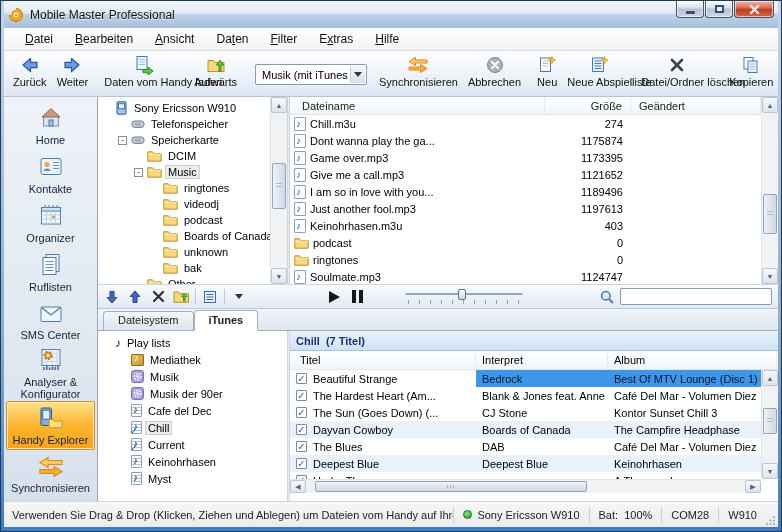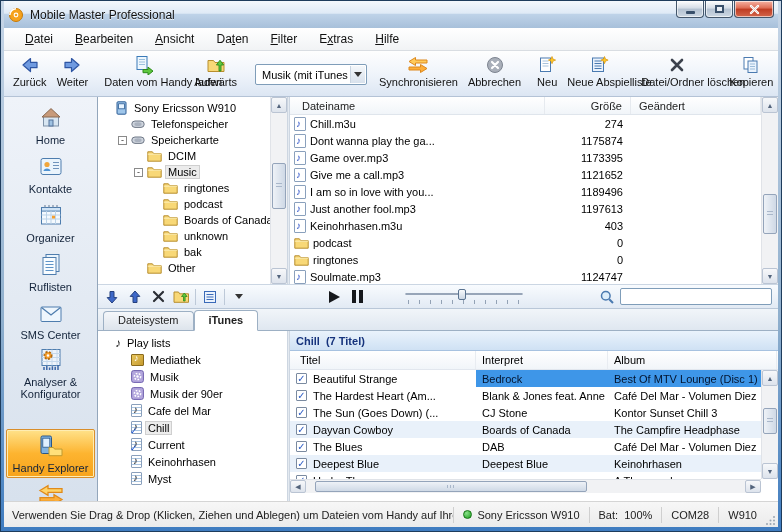--- a/index.html
+++ b/index.html
@@ -28,21 +28,21 @@
   .tbtn .ticon20{height:20px;display:flex;align-items:center;justify-content:center;}
   .tbtn .lbl{text-align:center;line-height:12px;}
   .tsep{width:1px;align-self:stretch;background:#c2cddc;margin:2px 3px;}
   .combo{align-self:center;height:21px;margin:0 7px;border:1px solid #7f9db9;border-radius:2px;background:#fff;display:flex;align-items:center;position:relative;padding:0 20px 0 6px;font-size:11px;min-width:112px;}
   .combo .dda{position:absolute;right:1px;top:1px;bottom:1px;width:15px;border-left:1px solid #c9d4e0;background:linear-gradient(180deg,#f4f7fa,#d8e1ec);display:flex;align-items:center;justify-content:center;}
   .tri-d{width:0;height:0;border-left:4px solid transparent;border-right:4px solid transparent;border-top:5px solid #333;}
   
   .content{flex:1;display:flex;min-height:0;background:#fff;}
   .sidebar{width:94px;background:linear-gradient(180deg,#eff3f9,#d7e1ed);border-right:1px solid #93a6bb;padding-top:4px;}
   .sbitem{min-height:49px;display:flex;flex-direction:column;align-items:center;justify-content:center;gap:2px;font-size:11px;color:#13233a;margin:0 2px;border:1px solid transparent;border-radius:2px;text-align:center;line-height:12px;}
-  .sbitem.active{background:linear-gradient(180deg,#ffe28a,#fdb430 50%,#f7a31b);border:1px solid #d98e2b;box-shadow:inset 0 0 0 1px #ffedb2;margin-top:28px;}
+  .sbitem.active{background:linear-gradient(180deg,#ffe28a,#fdb430 50%,#f7a31b);border:1px solid #d98e2b;box-shadow:inset 0 0 0 1px #ffedb2;}
   .main{flex:1;display:flex;flex-direction:column;min-width:0;}
   .explorer{height:187px;display:flex;min-width:0;}
   .treewrap{width:189px;position:relative;background:#fff;}
   .tree{position:absolute;left:0;top:0;right:17px;bottom:0;overflow:hidden;padding:3px 0 0 2px;font-size:11px;}
   .splitv{width:3px;background:#e4eaf1;border-left:1px solid #cdd6e1;border-right:1px solid #cdd6e1;}
   .trow{height:16px;display:flex;align-items:center;white-space:nowrap;}
   .itree .trow{height:17px;}
   .exp{width:9px;height:9px;border:1px solid #8a8a8a;background:#fff;font-size:9px;line-height:7px;text-align:center;color:#333;margin-right:4px;flex:none;}
   .expsp{width:13px;flex:none;}
   .ticon{margin-right:4px;display:inline-flex;align-items:center;flex:none;}
@@ -399,20 +399,30 @@
                 <span class="tlabel">ringtones</span>
               </div>
               <div class="trow" style="padding-left:50px">
                 <span class="expsp"></span>
                 <span class="ticon">
                   <svg width="15" height="12" viewBox="0 0 15 12">
                     <path d="M0.8 1.8 h4.6 l1.4 1.9 h7.4 v7.5 H0.8 Z" fill="#f8d877" stroke="#b78e2e"></path>
                     <path d="M0.8 4.2 h13.4" stroke="#fdeeb5" stroke-width="1"></path>
                   </svg>
                 </span>
+                <span class="tlabel">videodj</span>
+              </div>
+              <div class="trow" style="padding-left:50px">
+                <span class="expsp"></span>
+                <span class="ticon">
+                  <svg width="15" height="12" viewBox="0 0 15 12">
+                    <path d="M0.8 1.8 h4.6 l1.4 1.9 h7.4 v7.5 H0.8 Z" fill="#f8d877" stroke="#b78e2e"></path>
+                    <path d="M0.8 4.2 h13.4" stroke="#fdeeb5" stroke-width="1"></path>
+                  </svg>
+                </span>
                 <span class="tlabel">podcast</span>
               </div>
               <div class="trow" style="padding-left:50px">
                 <span class="expsp"></span>
                 <span class="ticon">
                   <svg width="15" height="12" viewBox="0 0 15 12">
                     <path d="M0.8 1.8 h4.6 l1.4 1.9 h7.4 v7.5 H0.8 Z" fill="#f8d877" stroke="#b78e2e"></path>
                     <path d="M0.8 4.2 h13.4" stroke="#fdeeb5" stroke-width="1"></path>
                   </svg>
                 </span>
@@ -702,21 +712,21 @@
                 <span class="tlabel">Musik der 90er</span>
               </div>
               <div class="trow" style="padding-left:18px">
                 <span class="expsp"></span>
                 <span class="ticon">
                   <span style="position:relative;width:11px;height:13px;display:inline-block;background:#fff;border:1px solid #8aa0bc;border-radius:1px;">
                     <span style="position:absolute;left:0;right:0;top:2px;height:8px;background:repeating-linear-gradient(180deg,#a9c4e0 0 1px,transparent 1px 3px);"></span>
                     <span style="position:absolute;left:1px;top:-1px;font-size:10px;color:#1a1a1a;font-weight:bold;">♪</span>
                   </span>
                 </span>
-                <span class="tlabel">Cafe del Mar</span>
+                <span class="tlabel">Cafe del Dec</span>
               </div>
               <div class="trow tsel" style="padding-left:18px">
                 <span class="expsp"></span>
                 <span class="ticon">
                   <span style="position:relative;width:11px;height:13px;display:inline-block;background:#fff;border:1px solid #8aa0bc;border-radius:1px;">
                     <span style="position:absolute;left:0;right:0;top:2px;height:8px;background:repeating-linear-gradient(180deg,#a9c4e0 0 1px,transparent 1px 3px);"></span>
                     <span style="position:absolute;left:1px;top:-1px;font-size:10px;color:#1a1a1a;font-weight:bold;">♪</span>
                     <span style="position:absolute;left:-2px;bottom:-3px;font-size:9px;color:#1f56d4;font-weight:bold;">✓</span>
                   </span>
                 </span>

